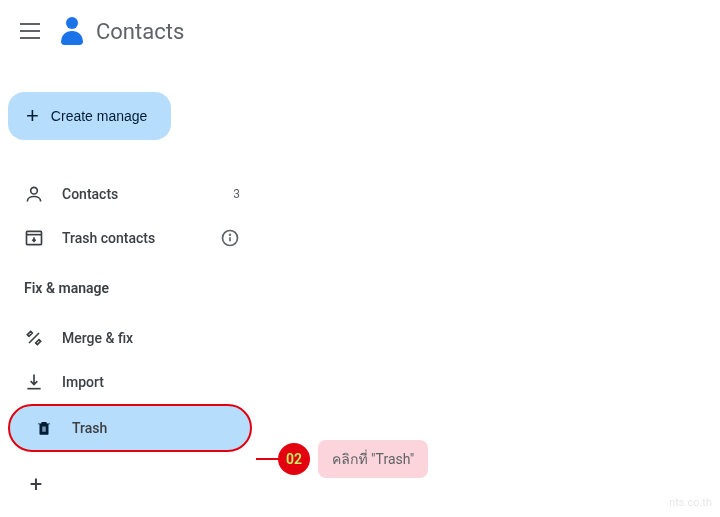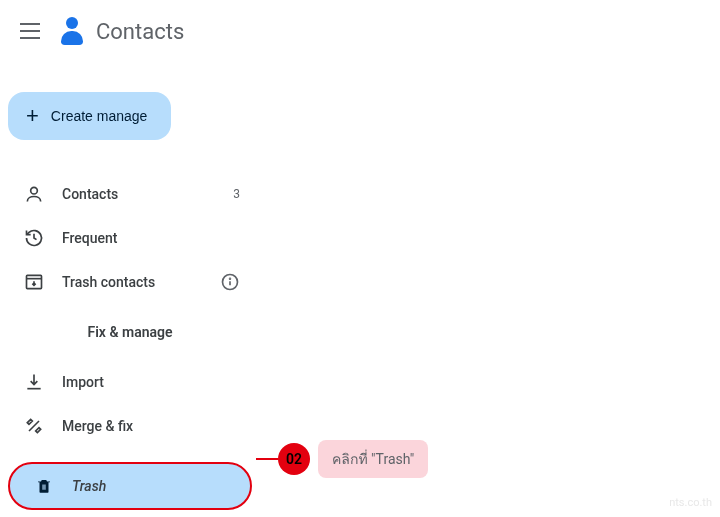--- a/index.html
+++ b/index.html
@@ -99,23 +99,22 @@
       cursor: pointer;
       border-radius: 0 24px 24px 0;
       font-size: 14px;
       color: #3c4043;
       position: relative;
       min-height: 44px;
     }
     .nav-item.highlighted {
       background: #b7ddfc;
       border-radius: 24px;
-      margin: 14px 8px;
+      margin: 0 8px;
       border: 2.5px solid #e3000f;
-      font-style: italic;
     }
     .nav-item .icon {
       width: 20px;
       height: 20px;
       display: flex;
       align-items: center;
       justify-content: center;
       flex-shrink: 0;
     }
     .nav-item .label {
@@ -130,21 +129,21 @@
       width: 20px;
       height: 20px;
     }
     .section-header {
       padding: 20px 24px 12px 24px;
       font-size: 14px;
       font-weight: 600;
       color: #3c4043;
       display: flex;
       align-items: center;
-      justify-content: center;
+      justify-content: flex-start;
     }
     .section-header.labels {
       padding-right: 20px;
     }
     .add-label {
       font-size: 22px;
       font-weight: 400;
       color: #3c4043;
       cursor: pointer;
       width: 24px;
@@ -159,21 +158,21 @@
     }
     .annotation-line {
       width: 22px;
       height: 2px;
       background: #e3000f;
     }
     .annotation-badge {
       width: 32px;
       height: 32px;
       background: #e3000f;
-      color: #000000;
+      color: #bef264;
       border-radius: 50%;
       display: flex;
       align-items: center;
       justify-content: center;
       font-size: 14px;
       font-weight: 600;
     }
     .annotation-text {
       margin-left: 8px;
       background: #fbd5db;
@@ -222,30 +221,20 @@
             <circle cx="12" cy="8" r="4"></circle>
             <path d="M4 21c0-4 4-6 8-6s8 2 8 6"></path>
           </svg>
       </span>
       <span class="label">Contacts</span>
       <span class="count">3</span>
     </li>
     <li class="nav-item">
       <span class="icon">
         <svg viewBox="0 0 24 24" width="20" height="20" fill="none" stroke="#3c4043" stroke-width="2">
-            <path d="M3 12a9 9 0 1 0 3-6.7L3 8"></path>
-            <path d="M3 3v5h5"></path>
-            <path d="M12 7v5l3 2"></path>
-          </svg>
-      </span>
-      <span class="label">Frequent</span>
-    </li>
-    <li class="nav-item">
-      <span class="icon">
-        <svg viewBox="0 0 24 24" width="20" height="20" fill="none" stroke="#3c4043" stroke-width="2">
             <rect x="3" y="4" width="18" height="16" rx="1"></rect>
             <path d="M3 8h18"></path>
             <path d="M12 11v5m-2-2l2 2 2-2"></path>
           </svg>
       </span>
       <span class="label">Trash contacts</span>
       <span class="info">
         <svg viewBox="0 0 24 24" width="20" height="20" fill="none" stroke="#5f6368" stroke-width="2">
             <circle cx="12" cy="12" r="9"></circle>
             <line x1="12" y1="11" x2="12" y2="16"></line>
@@ -256,35 +245,35 @@
   </ul>
 
   <div class="section-header">
     <span>Fix &amp; manage</span>
   </div>
 
   <ul class="nav-list" style="margin-top:8px">
     <li class="nav-item">
       <span class="icon">
         <svg viewBox="0 0 24 24" width="20" height="20" fill="none" stroke="#3c4043" stroke-width="2">
-            <path d="M12 3v12m-4-4l4 4 4-4"></path>
-            <path d="M4 20h16"></path>
-          </svg>
-      </span>
-      <span class="label">Import</span>
-    </li>
-    <li class="nav-item">
-      <span class="icon">
-        <svg viewBox="0 0 24 24" width="20" height="20" fill="none" stroke="#3c4043" stroke-width="2">
             <path d="M6 18L18 6"></path>
             <path d="M4 8l4-4 2 2-4 4z"></path>
             <path d="M16 20l4-4-2-2-4 4z"></path>
           </svg>
       </span>
       <span class="label">Merge &amp; fix</span>
+    </li>
+    <li class="nav-item">
+      <span class="icon">
+        <svg viewBox="0 0 24 24" width="20" height="20" fill="none" stroke="#3c4043" stroke-width="2">
+            <path d="M12 3v12m-4-4l4 4 4-4"></path>
+            <path d="M4 20h16"></path>
+          </svg>
+      </span>
+      <span class="label">Import</span>
     </li>
     <li class="nav-item highlighted">
       <span class="icon">
         <svg viewBox="0 0 24 24" width="18" height="18" fill="#001d35">
             <path d="M6 7h12v13a1 1 0 0 1-1 1H7a1 1 0 0 1-1-1V7zm3-3h6l1 2H8l1-2zM4 6h16v1H4z"></path>
             <rect x="10" y="10" width="1.5" height="7" fill="#b7ddfc"></rect>
             <rect x="12.5" y="10" width="1.5" height="7" fill="#b7ddfc"></rect>
           </svg>
       </span>
       <span class="label">Trash</span>

